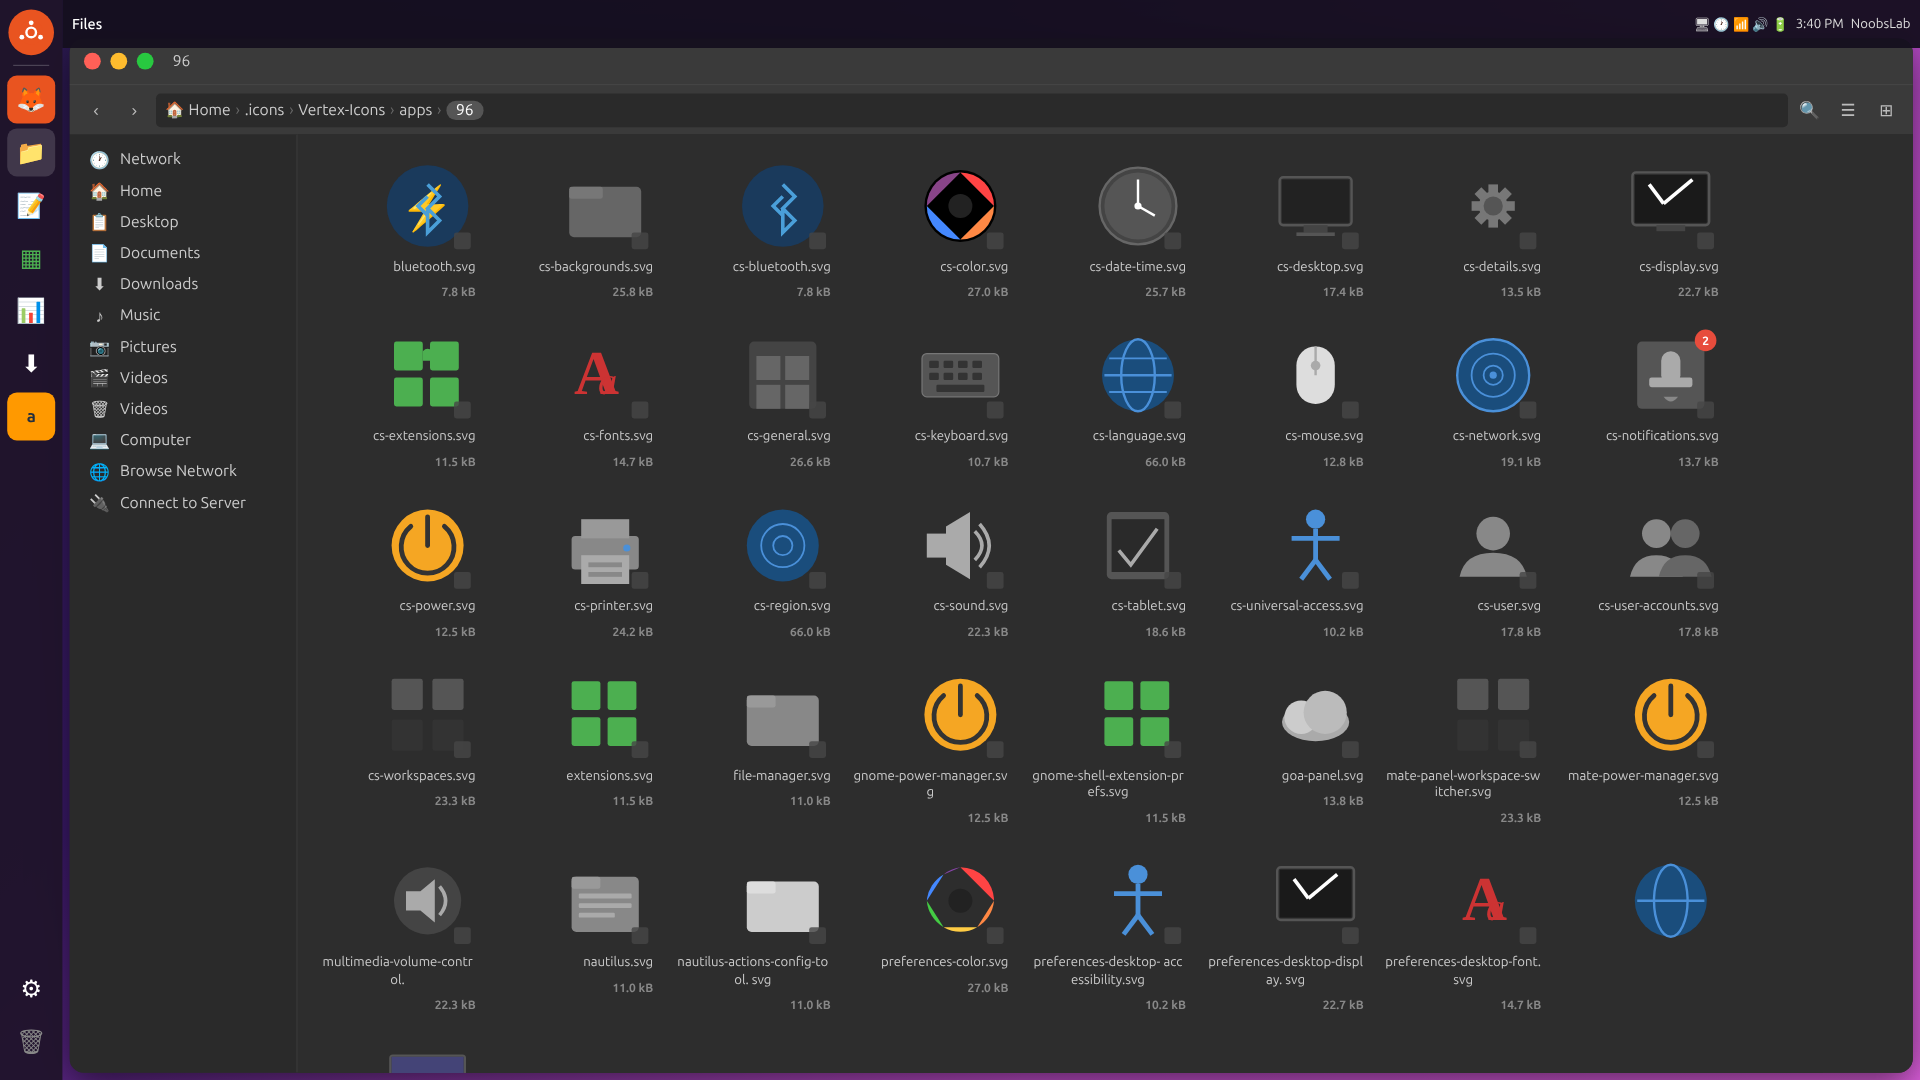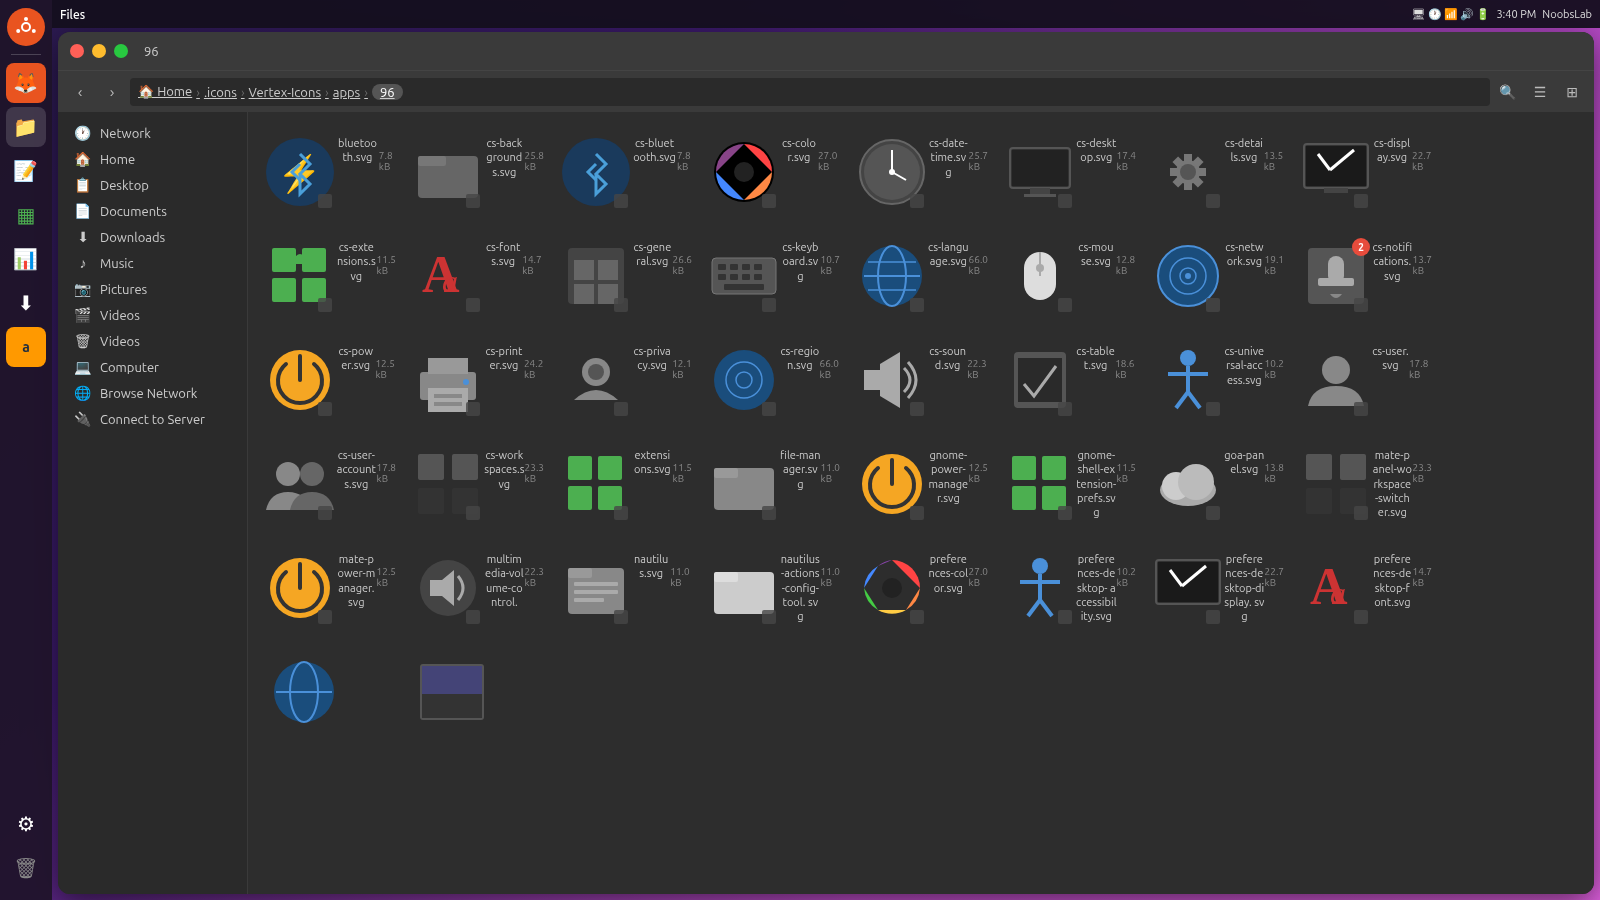--- a/index.html
+++ b/index.html
@@ -45,21 +45,21 @@
     .taskbar-icon.ubuntu { background: #e95420; border-radius: 50%; width: 38px; height: 38px; }
     .taskbar-divider { width: 30px; height: 1px; background: rgba(255,255,255,0.2); margin: 4px 0; }
     .taskbar-bottom { margin-top: auto; padding-bottom: 12px; display: flex; flex-direction: column; align-items: center; gap: 4px; }
 
     
     .topbar {
       position: absolute;
       top: 0;
       left: 52px;
       right: 0;
-      height: 28px;
+      height: 40px;
       background: rgba(20,15,30,0.95);
       display: flex;
       align-items: center;
       justify-content: space-between;
       padding: 0 8px;
       z-index: 99;
       font-size: 12px;
       color: #ddd;
     }
     .topbar-left { display: flex; align-items: center; gap: 8px; }
@@ -111,21 +111,21 @@
       flex-shrink: 0;
     }
     .toolbar-btn {
       width: 28px; height: 28px; border-radius: 4px; border: none;
       background: transparent; color: #bbb; cursor: pointer;
       display: flex; align-items: center; justify-content: center; font-size: 14px;
     }
     .breadcrumb {
       display: flex; align-items: center; gap: 2px;
       background: #2a2a2a; border-radius: 4px; padding: 2px 8px;
-      flex: 1; height: 28px; font-size: 13px; color: #ccc; text-decoration: underline;
+      flex: 1; height: 28px; font-size: 13px; color: #ccc;
     }
     .breadcrumb-item { cursor: pointer; }
     .breadcrumb-sep { color: #666; margin: 0 2px; }
     .breadcrumb-item.active {
       background: #555; border-radius: 12px; padding: 1px 8px; color: #fff;
     }
     .toolbar-right { display: flex; align-items: center; gap: 4px; margin-left: auto; }
 
     
     .main {
@@ -155,34 +155,34 @@
       flex: 1;
       overflow-y: scroll;
       padding: 12px;
       display: grid;
       grid-template-columns: repeat(auto-fill, 140px);
       gap: 8px;
       align-content: start;
       background: #2d2d2d;
     }
     .file-item {
-      display: flex; flex-direction: row; align-items: flex-start;
+      display: flex; flex-direction: column; align-items: flex-end;
       padding: 8px 4px; border-radius: 4px; cursor: pointer;
       min-width: 0;
     }
     .file-icon-wrapper {
       position: relative; width: 80px; height: 80px;
       display: flex; align-items: center; justify-content: center;
     }
     .file-name {
       font-size: 11px; color: #ccc; text-align: center;
       margin-top: 4px; word-break: break-all; line-height: 1.3;
       max-width: 130px;
     }
-    .file-size { font-size: 10px; color: #888; margin-top: 18px; }
+    .file-size { font-size: 10px; color: #888; margin-top: 8px; font-weight: bold; }
 
     
     .file-grid::-webkit-scrollbar { width: 8px; }
     .file-grid::-webkit-scrollbar-track { background: #2d2d2d; }
     .file-grid::-webkit-scrollbar-thumb { background: #555; border-radius: 4px; }
 
     
     .badge {
       position: absolute; top: 2px; right: 2px;
       background: #e74c3c; color: #fff; border-radius: 50%;
@@ -559,32 +559,20 @@
               <circle cx="54" cy="38" r="3" fill="#4a90d9"></circle>
             </svg>
             <div style="position: absolute; bottom: 4px; right: 4px; width: 14px; height: 14px; background: rgba(70, 70, 70, 0.8); border-radius: 2px;"></div>
           </div>
           <div class="file-name">cs-printer.svg</div>
           <div class="file-size">24.2 kB</div>
         </div>
         <div class="file-item">
           <div class="file-icon-wrapper">
             <svg viewBox="0 0 72 72" width="72" height="72">
-              <circle cx="36" cy="28" r="14" fill="#888"></circle>
-              <circle cx="36" cy="28" r="8" fill="#555"></circle>
-              <path d="M14 56 Q36 36 58 56" fill="#888"></path>
-            </svg>
-            <div style="position: absolute; bottom: 4px; right: 4px; width: 14px; height: 14px; background: rgba(70, 70, 70, 0.8); border-radius: 2px;"></div>
-          </div>
-          <div class="file-name">cs-privacy.svg</div>
-          <div class="file-size">12.1 kB</div>
-        </div>
-        <div class="file-item">
-          <div class="file-icon-wrapper">
-            <svg viewBox="0 0 72 72" width="72" height="72">
               <circle cx="36" cy="36" r="30" fill="#1a4d7c"></circle>
               <circle cx="36" cy="36" r="18" fill="none" stroke="#4a90d9" stroke-width="1.5"></circle>
               <circle cx="36" cy="36" r="8" fill="none" stroke="#4a90d9" stroke-width="1.5"></circle>
             </svg>
             <div style="position: absolute; bottom: 4px; right: 4px; width: 14px; height: 14px; background: rgba(70, 70, 70, 0.8); border-radius: 2px;"></div>
           </div>
           <div class="file-name">cs-region.svg</div>
           <div class="file-size">66.0 kB</div>
         </div>
         <div class="file-item">

